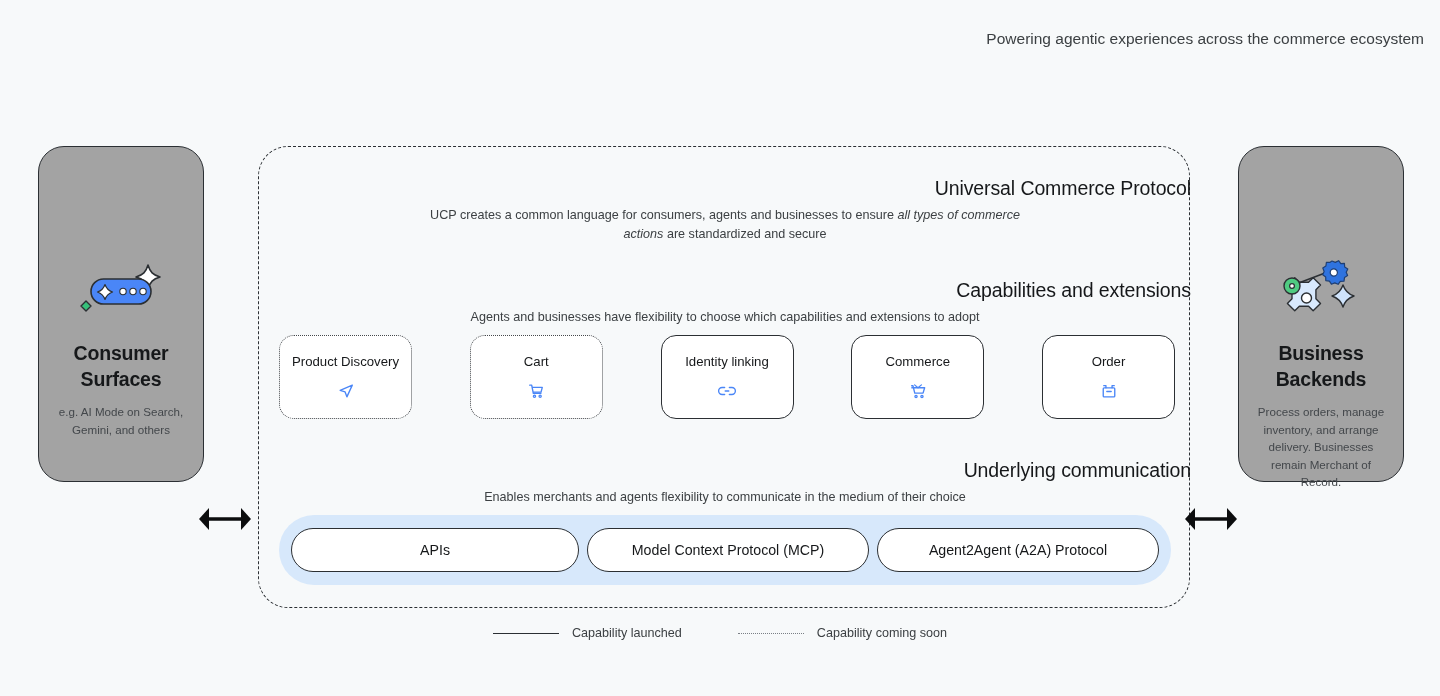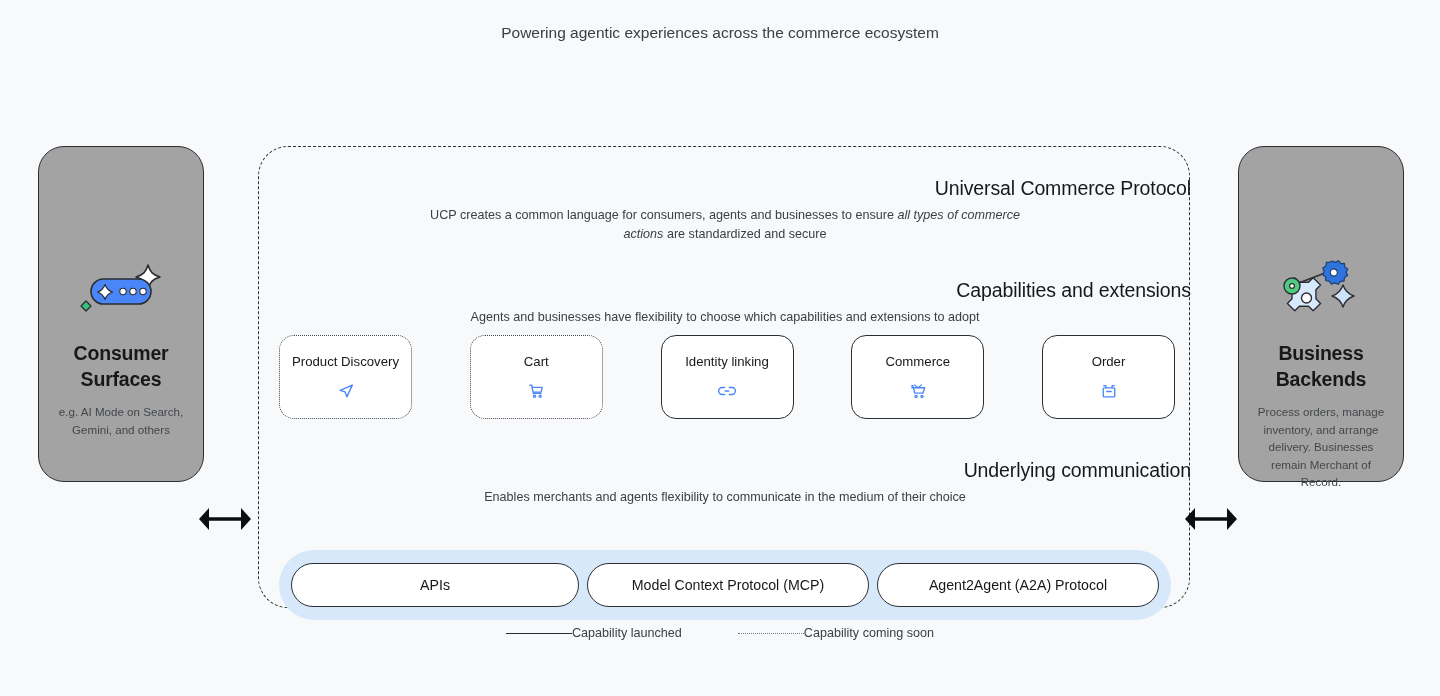--- a/index.html
+++ b/index.html
@@ -11,21 +11,21 @@
     overflow:hidden;
     position:relative;
   }
   
   .header{position:absolute;left:0;top:0;width:1440px;text-align:center;}
   .page-title{
     font-size:33px;font-weight:400;letter-spacing:-0.3px;color:#16181a;
     margin:0;padding-top:46px;line-height:1.15;
   }
   .page-subtitle{
-    font-size:15.5px;font-weight:400;color:#3c4043;margin:10px;padding-top:14px;
+    font-size:15.5px;font-weight:400;color:#3c4043;margin:16px;padding-top:14px;text-align:right;
   }
 
   
   .stage{position:absolute;left:0;top:142px;width:1440px;height:470px;}
 
   
   .side-panel{
     position:absolute;top:4px;width:166px;height:336px;
     background:#a3a3a3;border:1.6px solid #2b2f33;border-radius:26px;
     display:flex;flex-direction:column;align-items:center;
@@ -89,37 +89,37 @@
   .card-icon{margin-top:11px;height:18px;display:flex;align-items:center;}
 
   
   .sect-comm{position:absolute;left:0;top:312px;width:932px;}
   .sect-comm .block-sub{width:700px;}
 
   .comm-band{
     position:absolute;left:20px;top:368px;width:892px;height:70px;
     background:#d7e8fb;border-radius:35px;
     display:flex;align-items:center;justify-content:space-between;
-    padding:0 12px;box-sizing:border-box;margin-top:35px;
+    padding:0 12px;box-sizing:border-box;
   }
   .comm-pill{
     height:44px;background:#ffffff;border:1.5px solid #2b2f33;border-radius:22px;
     display:flex;align-items:center;justify-content:center;
     font-size:14.2px;color:#16181a;box-sizing:border-box;
   }
   .comm-pill.w1{width:288px;}
   .comm-pill.w2{width:282px;}
   .comm-pill.w3{width:282px;}
 
   
   .legend{
     position:absolute;left:0;top:626px;width:1440px;
     display:flex;justify-content:center;align-items:center;gap:56px;
   }
-  .legend-item{display:flex;align-items:center;gap:0;}
+  .legend-item{display:flex;align-items:center;gap:13px;}
   .legend-line{width:66px;height:0;border-top:1.6px solid #2b2f33;}
   .legend-line.dot{border-top:1.8px dotted #7a7f85;}
   .legend-label{font-size:12.6px;color:#3c4043;}
 </style>
 </head>
 <body>
 
 <div class="header">
   <p class="page-subtitle">Powering agentic experiences across the commerce ecosystem</p>
 </div>

